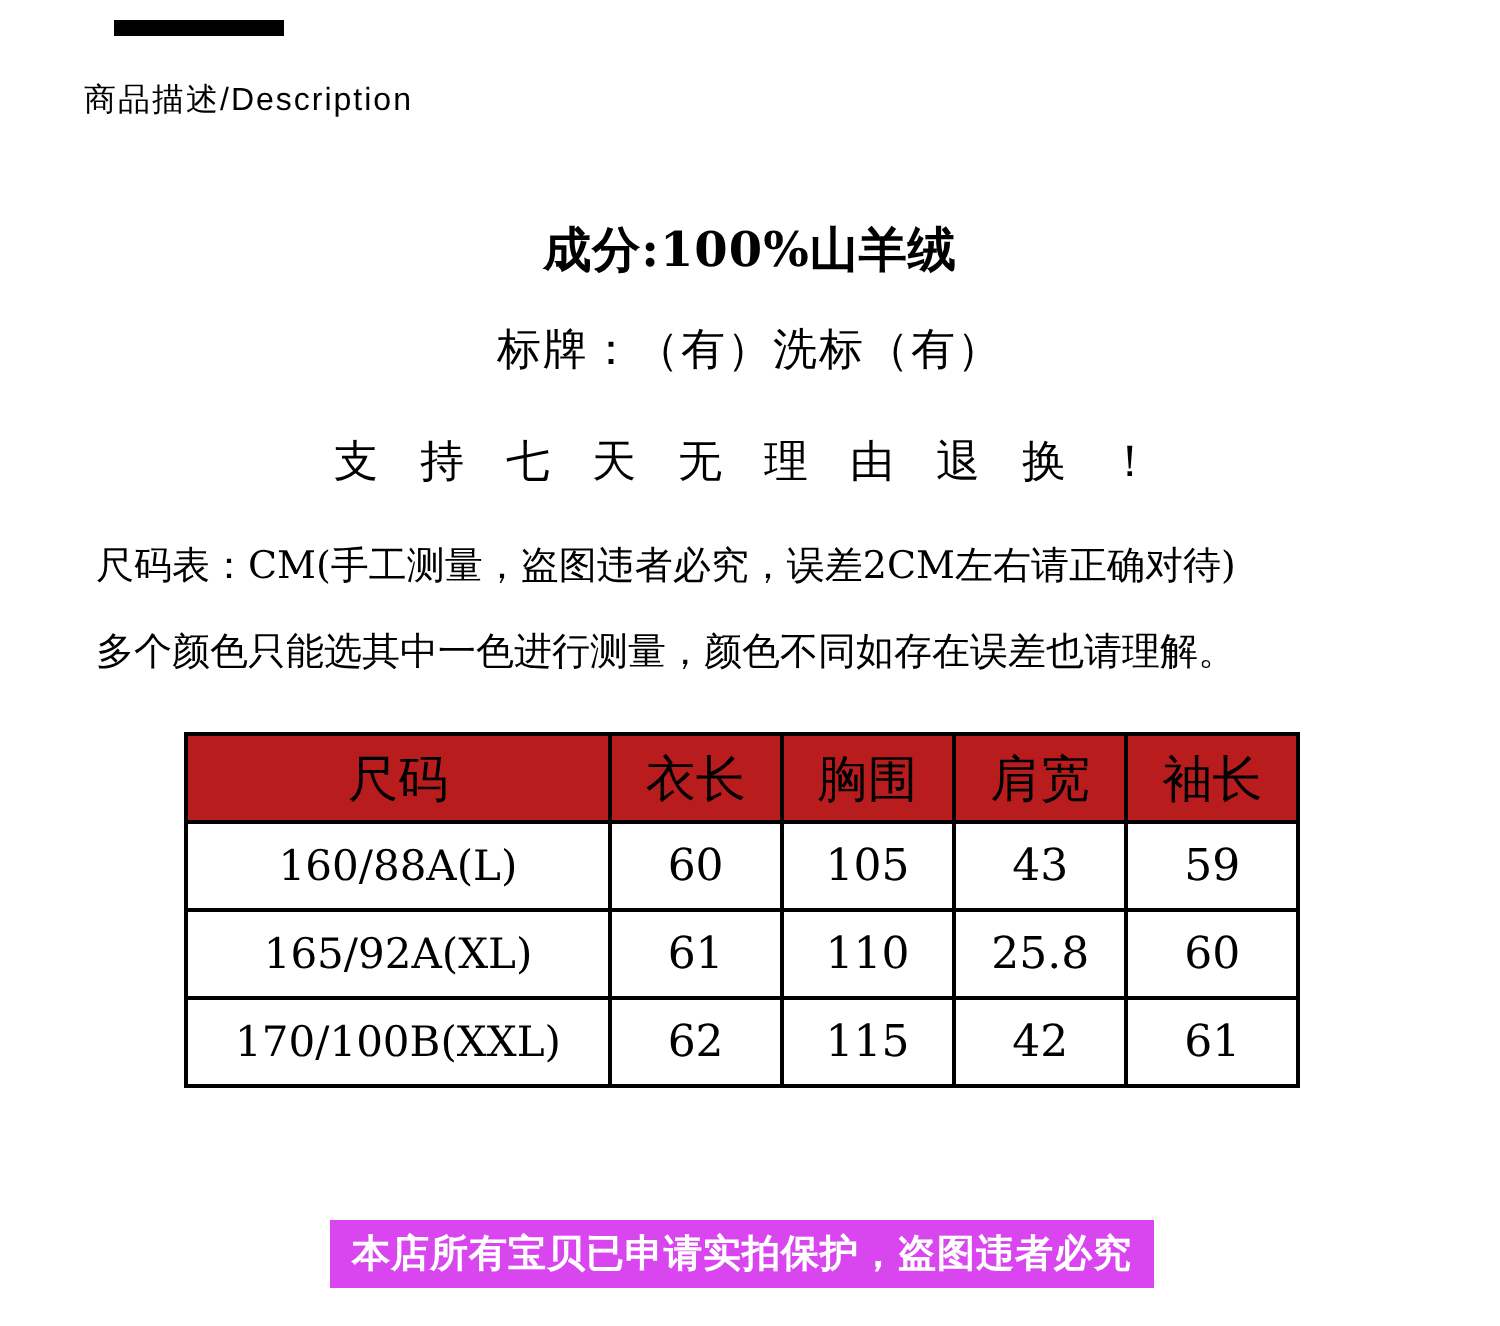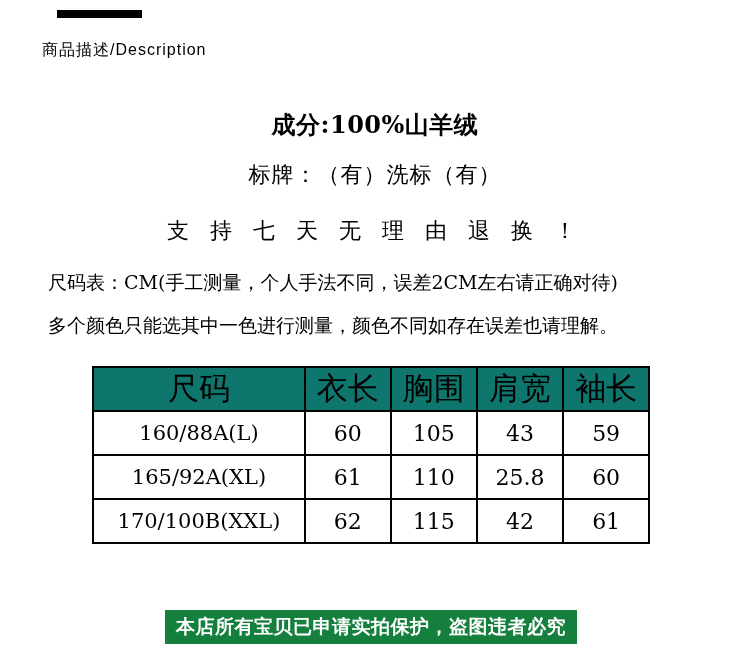--- a/index.html
+++ b/index.html
@@ -81,37 +81,37 @@
   table.size-table th,
   table.size-table td {
     border: 2px solid #000000;
     text-align: center;
     height: 42px;
     font-size: 22px;
     font-weight: normal;
     padding: 0;
   }
   table.size-table thead th {
-    background: #0f766e;
-    font-size: 31px;
+    background: #b91c1c;
+    font-size: 25px;
   }
   table.size-table th.col-size { width: 212px; }
   table.size-table th.col-metric { width: 86px; }
   table.size-table td.size-name {
     font-size: 21px;
     letter-spacing: 0px;
   }
 
   .footer-banner {
     position: absolute;
     left: 165px;
     top: 610px;
     width: 412px;
     height: 34px;
-    background: #15803d;
+    background: #d946ef;
     color: #ffffff;
     font-size: 19px;
     font-weight: bold;
     font-family: "DejaVu Sans", "Liberation Sans", sans-serif;
     display: flex;
     align-items: center;
     justify-content: center;
     letter-spacing: 0.5px;
     white-space: nowrap;
   }
@@ -122,21 +122,21 @@
 <div class="page">
 
   <div class="top-bar"></div>
 
   <div class="section-title">商品描述/Description</div>
 
   <div class="line line-composition">成分:100%山羊绒</div>
   <div class="line line-return">支 持 七 天 无 理 由 退 换 ！</div>
   <div class="line line-label">标牌：（有）洗标（有）</div>
 
-  <div class="note note-1">尺码表：CM(手工测量，个人手法不同，误差2CM左右请正确对待)</div>
+  <div class="note note-1">尺码表：CM(手工测量，盗图违者必究，误差2CM左右请正确对待)</div>
   <div class="note note-2">多个颜色只能选其中一色进行测量，颜色不同如存在误差也请理解。</div>
 
   <table class="size-table">
     <thead>
       <tr>
         <th class="col-size">尺码</th>
         <th class="col-metric">衣长</th>
         <th class="col-metric">胸围</th>
         <th class="col-metric">肩宽</th>
         <th class="col-metric">袖长</th>

